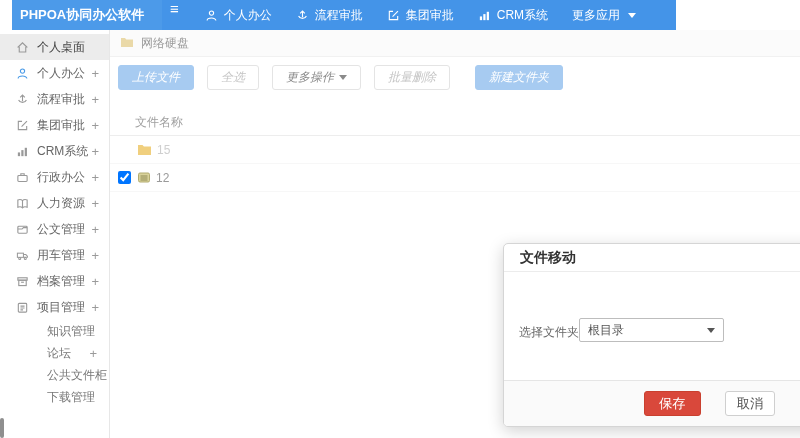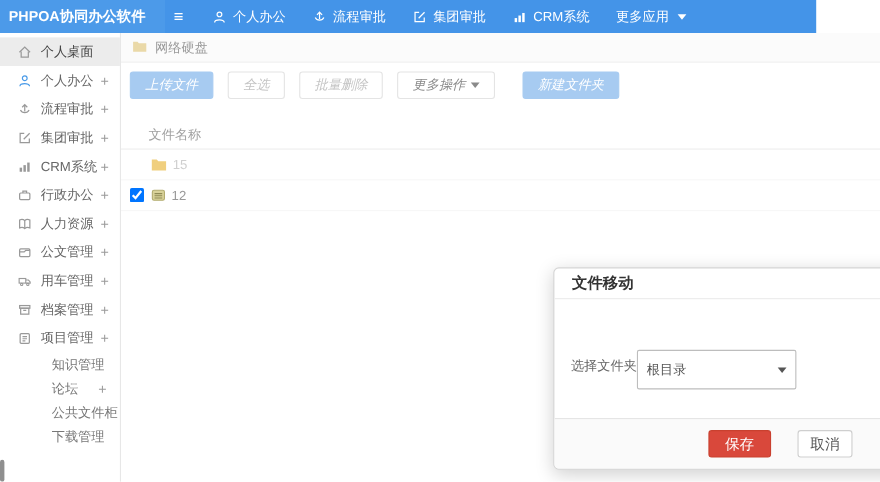--- a/index.html
+++ b/index.html
@@ -1,20 +1,20 @@
 <!DOCTYPE html>
 <html><head>
 <meta charset="utf-8">
 <style>
   * { margin:0; padding:0; box-sizing:border-box; }
   html,body { width:800px; height:438px; overflow:hidden; }
   body { position:relative; font-family:"Liberation Sans","DejaVu Sans",sans-serif; font-size:12px; background:#fff; color:#666; }
 
   
-  .topbar { position:absolute; left:0; top:0; width:742px; height:30px; background:#4494e8; display:flex; align-items:center; }
+  .topbar { position:absolute; left:12px; top:0; width:664px; height:30px; background:#4494e8; display:flex; align-items:flex-start; }
   .logo { width:150px; height:30px; background:#4c9ae9; color:#fff; font-size:13px; font-weight:bold; line-height:30px; padding-left:8px; white-space:nowrap; }
   .hamburger { color:#fff; font-size:15px; margin:0 14px 0 8px; cursor:pointer; letter-spacing:0; }
   .topnav { display:flex; align-items:center; height:30px; }
   .topnav-item { display:flex; align-items:center; gap:6px; color:#fff; padding:0 12px; height:30px; cursor:pointer; white-space:nowrap; }
   .topnav-item svg { display:block; }
   .caret-down-white { width:0; height:0; border-left:4px solid transparent; border-right:4px solid transparent; border-top:5px solid #fff; margin-left:2px; }
 
   
   .sidebar { position:absolute; left:0; top:30px; width:110px; height:408px; background:#fff; border-right:1px solid #e7e7e7; padding-top:4px; }
   .side-item { height:26px; display:flex; align-items:center; padding:0 10px 0 16px; color:#666; cursor:pointer; }
@@ -46,21 +46,21 @@
   .ft-row .check-spacer { width:19px; }
   .ft-row .f-icon { margin-right:5px; display:flex; }
   .ft-row.faded { color:#cfcfcf; }
 
   
   .modal { position:absolute; left:503px; top:243px; width:400px; height:184px; background:#fff; border:1px solid #d5d5d5; border-radius:5px; box-shadow:0 4px 16px rgba(0,0,0,.18); overflow:hidden; }
   .modal-header { height:28px; border-bottom:1px solid #ececec; display:flex; align-items:center; padding:0 16px; }
   .modal-title { font-size:14px; font-weight:bold; color:#333; }
   .modal-body { position:relative; height:108px; }
   .modal-label { position:absolute; left:15px; top:52px; color:#666; }
-  .modal-select { position:absolute; left:75px; top:46px; width:145px; height:36px; border:1px solid #bdbdbd; border-radius:2px; background:#fff; display:flex; align-items:center; padding:0 8px; color:#555; cursor:pointer; }
+  .modal-select { position:absolute; left:75px; top:46px; width:145px; height:24px; border:1px solid #bdbdbd; border-radius:2px; background:#fff; display:flex; align-items:center; padding:0 8px; color:#555; cursor:pointer; }
   .modal-select .sel-value { flex:1; }
   .sel-caret { width:0; height:0; border-left:4px solid transparent; border-right:4px solid transparent; border-top:5px solid #555; }
   .modal-footer { position:relative; height:47px; background:#fafafa; border-top:1px solid #e5e5e5; }
   .footer-btns { position:absolute; left:140px; top:10px; display:flex; gap:24px; }
   .btn-save { background:#d9483b; border:1px solid #c9402f; color:#fff; height:25px; padding:0 14px; border-radius:3px; cursor:pointer; }
   .btn-cancel { background:#fff; border:1px solid #cfcfcf; color:#555; height:25px; padding:0 11px; border-radius:3px; cursor:pointer; }
 </style>
 </head>
 <body>
 
@@ -263,25 +263,25 @@
       <svg width="14" height="12" viewBox="0 0 14 12">
           <path d="M1 2 h4 l1.3 1.4 H13 V11 H1 Z" fill="#ead9a8"></path>
         </svg>
     </span>
     <span>网络硬盘</span>
   </div>
 
   <div class="toolbar">
     <div class="btn btn-primary-light">上传文件</div>
     <div class="btn btn-ghost">全选</div>
-    <div class="btn btn-ghost">批量删除</div>
     <div class="btn btn-ghost darker">
       <span>更多操作</span>
       <span class="caret-down-gray"></span>
     </div>
+    <div class="btn btn-ghost">批量删除</div>
     <div class="btn btn-primary-light btn-newfolder">新建文件夹</div>
   </div>
 
   <div class="filetable">
     <div class="ft-header">文件名称</div>
 
     <div class="ft-row faded">
       <span class="check-spacer"></span>
       <span class="f-icon">
         <svg width="15" height="13" viewBox="0 0 15 13">

